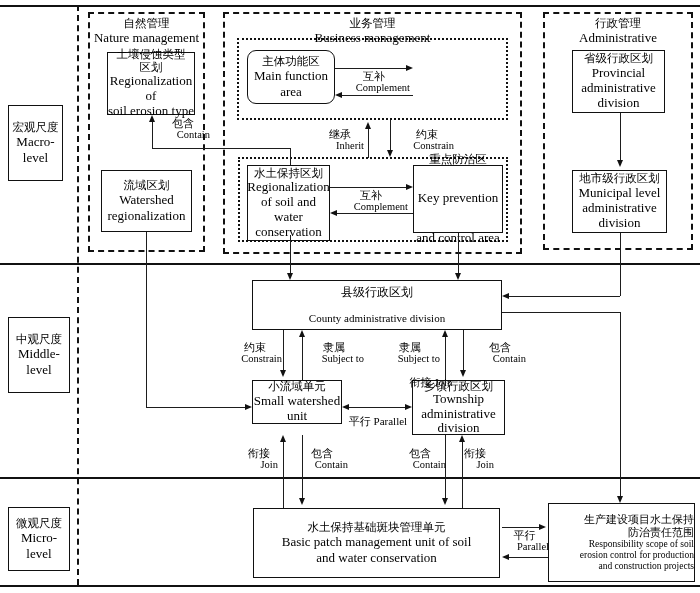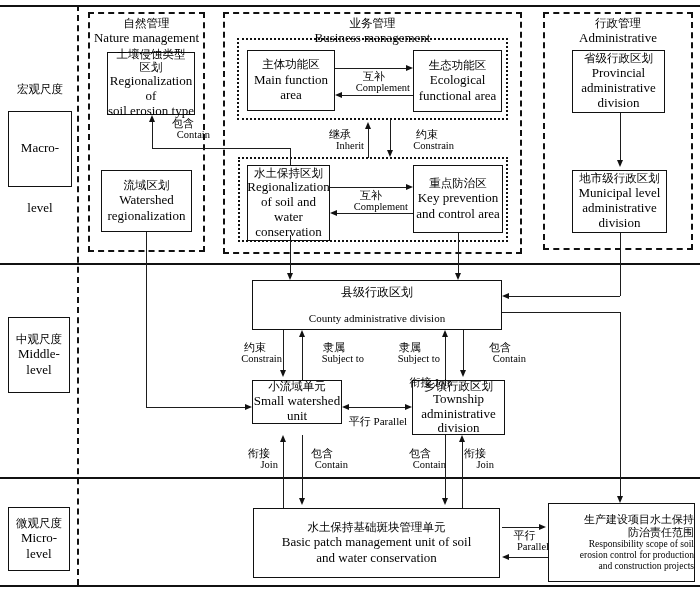--- a/index.html
+++ b/index.html
@@ -33,21 +33,21 @@
 
 <div id="canvas">
 
   <div class="band" style="top:5px;"></div>
   <div class="band" style="top:263px;"></div>
   <div class="band" style="top:477px;"></div>
   <div class="band" style="top:585px;"></div>
 
   <div class="vdash" style="left:77px;top:5px;height:580px;"></div>
 
-  <div class="box" style="left:8px;top:111px;width:64px;height:76px;gap:44px;">
+  <div class="box" style="left:8px;top:105px;width:55px;height:76px;">
     <div class="zh">宏观尺度</div>
     <div class="en">Macro-</div>
     <div class="en">level</div>
   </div>
   <div class="box" style="left:8px;top:317px;width:62px;height:76px;">
     <div class="zh">中观尺度</div>
     <div class="en">Middle-</div>
     <div class="en">level</div>
   </div>
   <div class="box" style="left:8px;top:507px;width:62px;height:64px;">
@@ -82,37 +82,32 @@
     <div class="zh">土壤侵蚀类型</div>
     <div class="zh">区划</div>
     <div class="en">Regionalization of</div>
     <div class="en">soil erosion type</div>
   </div>
   <div class="box" style="left:101px;top:170px;width:91px;height:62px;">
     <div class="zh">流域区划</div>
     <div class="en">Watershed</div>
     <div class="en">regionalization</div>
   </div>
-  <div class="box" style="left:247px;top:50px;width:88px;height:61px;">
+  <div class="box" style="left:247px;top:50px;width:88px;height:54px;border-radius:9px;">
     <div class="zh">主体功能区</div>
     <div class="en">Main function</div>
     <div class="en">area</div>
-  </div>
-  <div class="box" style="left:413px;top:50px;width:89px;height:62px;">
-    <div class="zh">生态功能区</div>
-    <div class="en">Ecological</div>
-    <div class="en">functional area</div>
   </div>
   <div class="box" style="left:247px;top:165px;width:83px;height:76px;line-height:1.15;">
     <div class="zh">水土保持区划</div>
     <div class="en">Regionalization</div>
     <div class="en">of soil and water</div>
     <div class="en">conservation</div>
   </div>
-  <div class="box" style="left:413px;top:165px;width:90px;height:68px;">
+  <div class="box" style="left:413px;top:165px;width:90px;height:68px;gap:24px;">
     <div class="zh">重点防治区</div>
     <div class="en">Key prevention</div>
     <div class="en">and control area</div>
   </div>
   <div class="box" style="left:572px;top:50px;width:93px;height:63px;line-height:1.15;">
     <div class="zh">省级行政区划</div>
     <div class="en">Provincial</div>
     <div class="en">administrative</div>
     <div class="en">division</div>
   </div>

